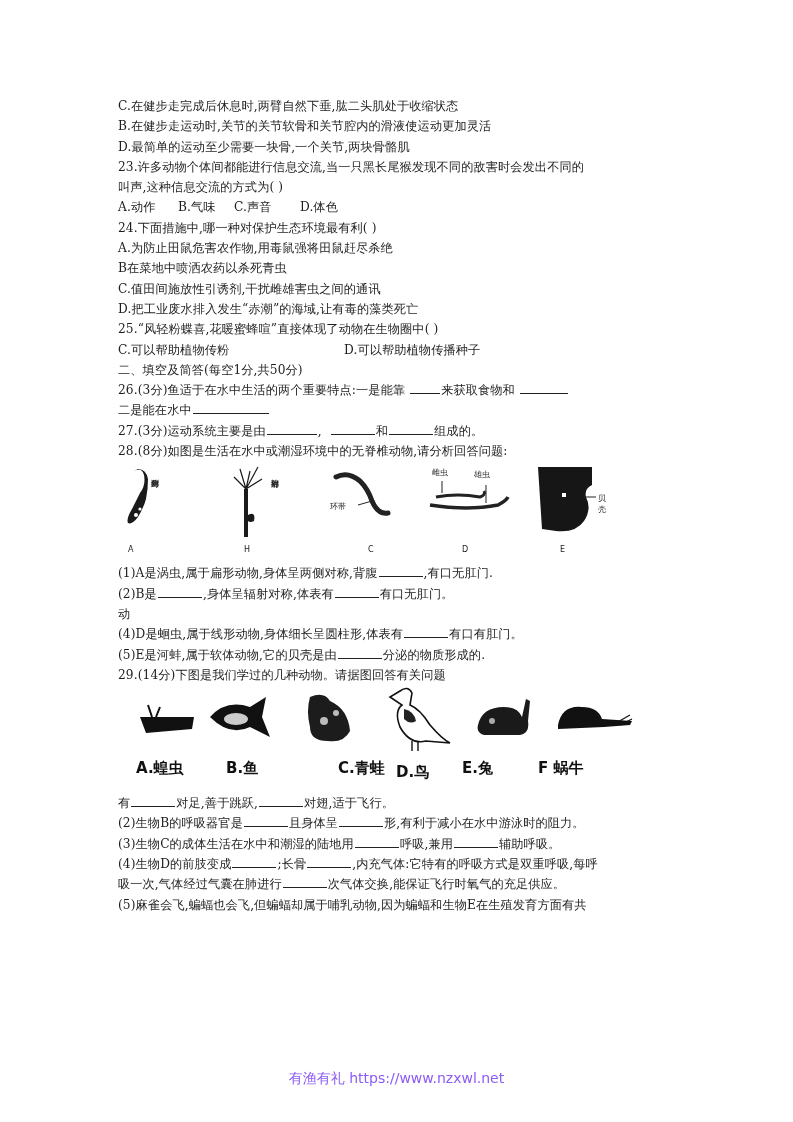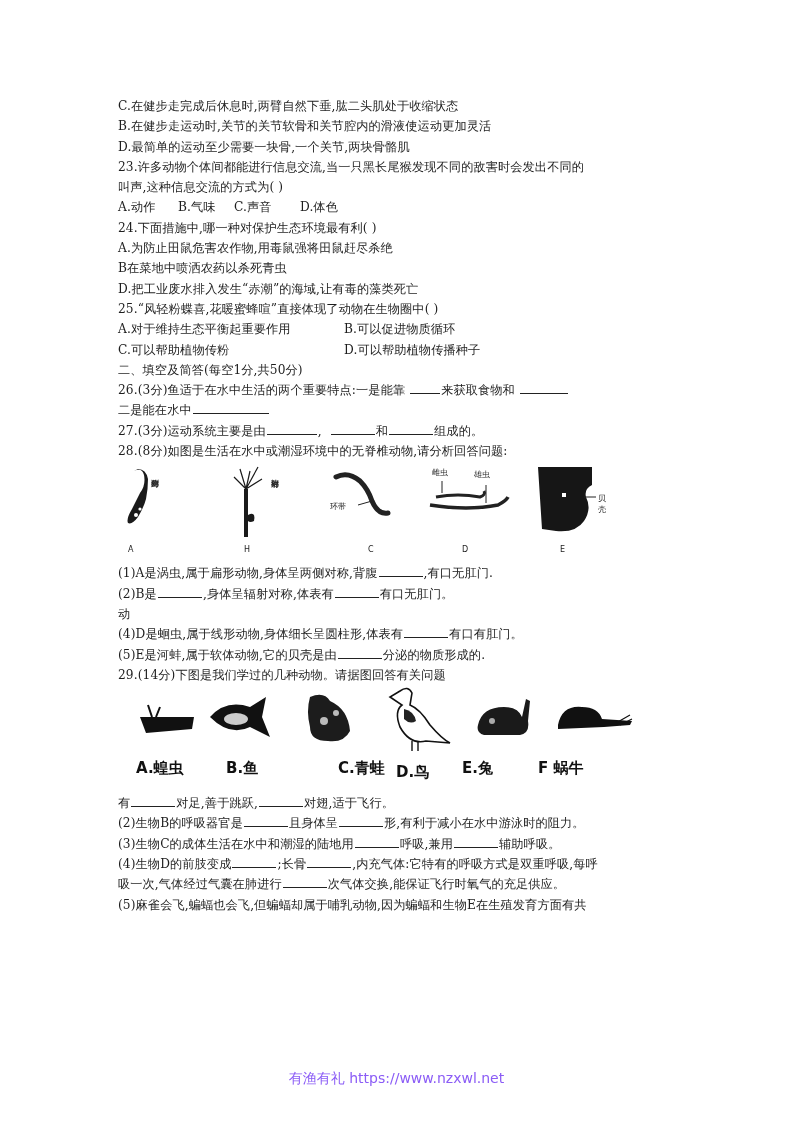--- a/index.html
+++ b/index.html
@@ -35,27 +35,24 @@
   <div class="line opt-row">
     <span style="width:56px">A.动作</span>
     <span style="width:52px">B.气味</span>
     <span style="width:62px">C.声音</span>
     <span>D.体色</span>
   </div>
 
   <div class="line">24.下面措施中,哪一种对保护生态环境最有利(    )</div>
   <div class="line">A.为防止田鼠危害农作物,用毒鼠强将田鼠赶尽杀绝</div>
   <div class="line">B在菜地中喷洒农药以杀死青虫</div>
+  <div class="line">C.值田间施放性引诱剂,干扰雌雄害虫之间的通讯</div>
   <div class="line">D.把工业废水排入发生“赤潮”的海域,让有毒的藻类死亡</div>
 
   <div class="line">25.“风轻粉蝶喜,花暖蜜蜂喧”直接体现了动物在生物圈中(   )</div>
-  <div class="line rel">
-    <span>A.对于维持生态平衡起重要作用</span>
-    <span class="col2">B.可以促进物质循环</span>
-  </div>
   <div class="line rel">
     <span>C.可以帮助植物传粉</span>
     <span class="col2">D.可以帮助植物传播种子</span>
   </div>
 
   <div class="line">二、填空及简答(每空1分,共50分)</div>
 
   <div class="line">
     <span>26.(3分)鱼适于在水中生活的两个重要特点:一是能靠 </span><span class="blank w30"></span><span>来获取食物和 </span><span class="blank w48"></span>
   </div>

